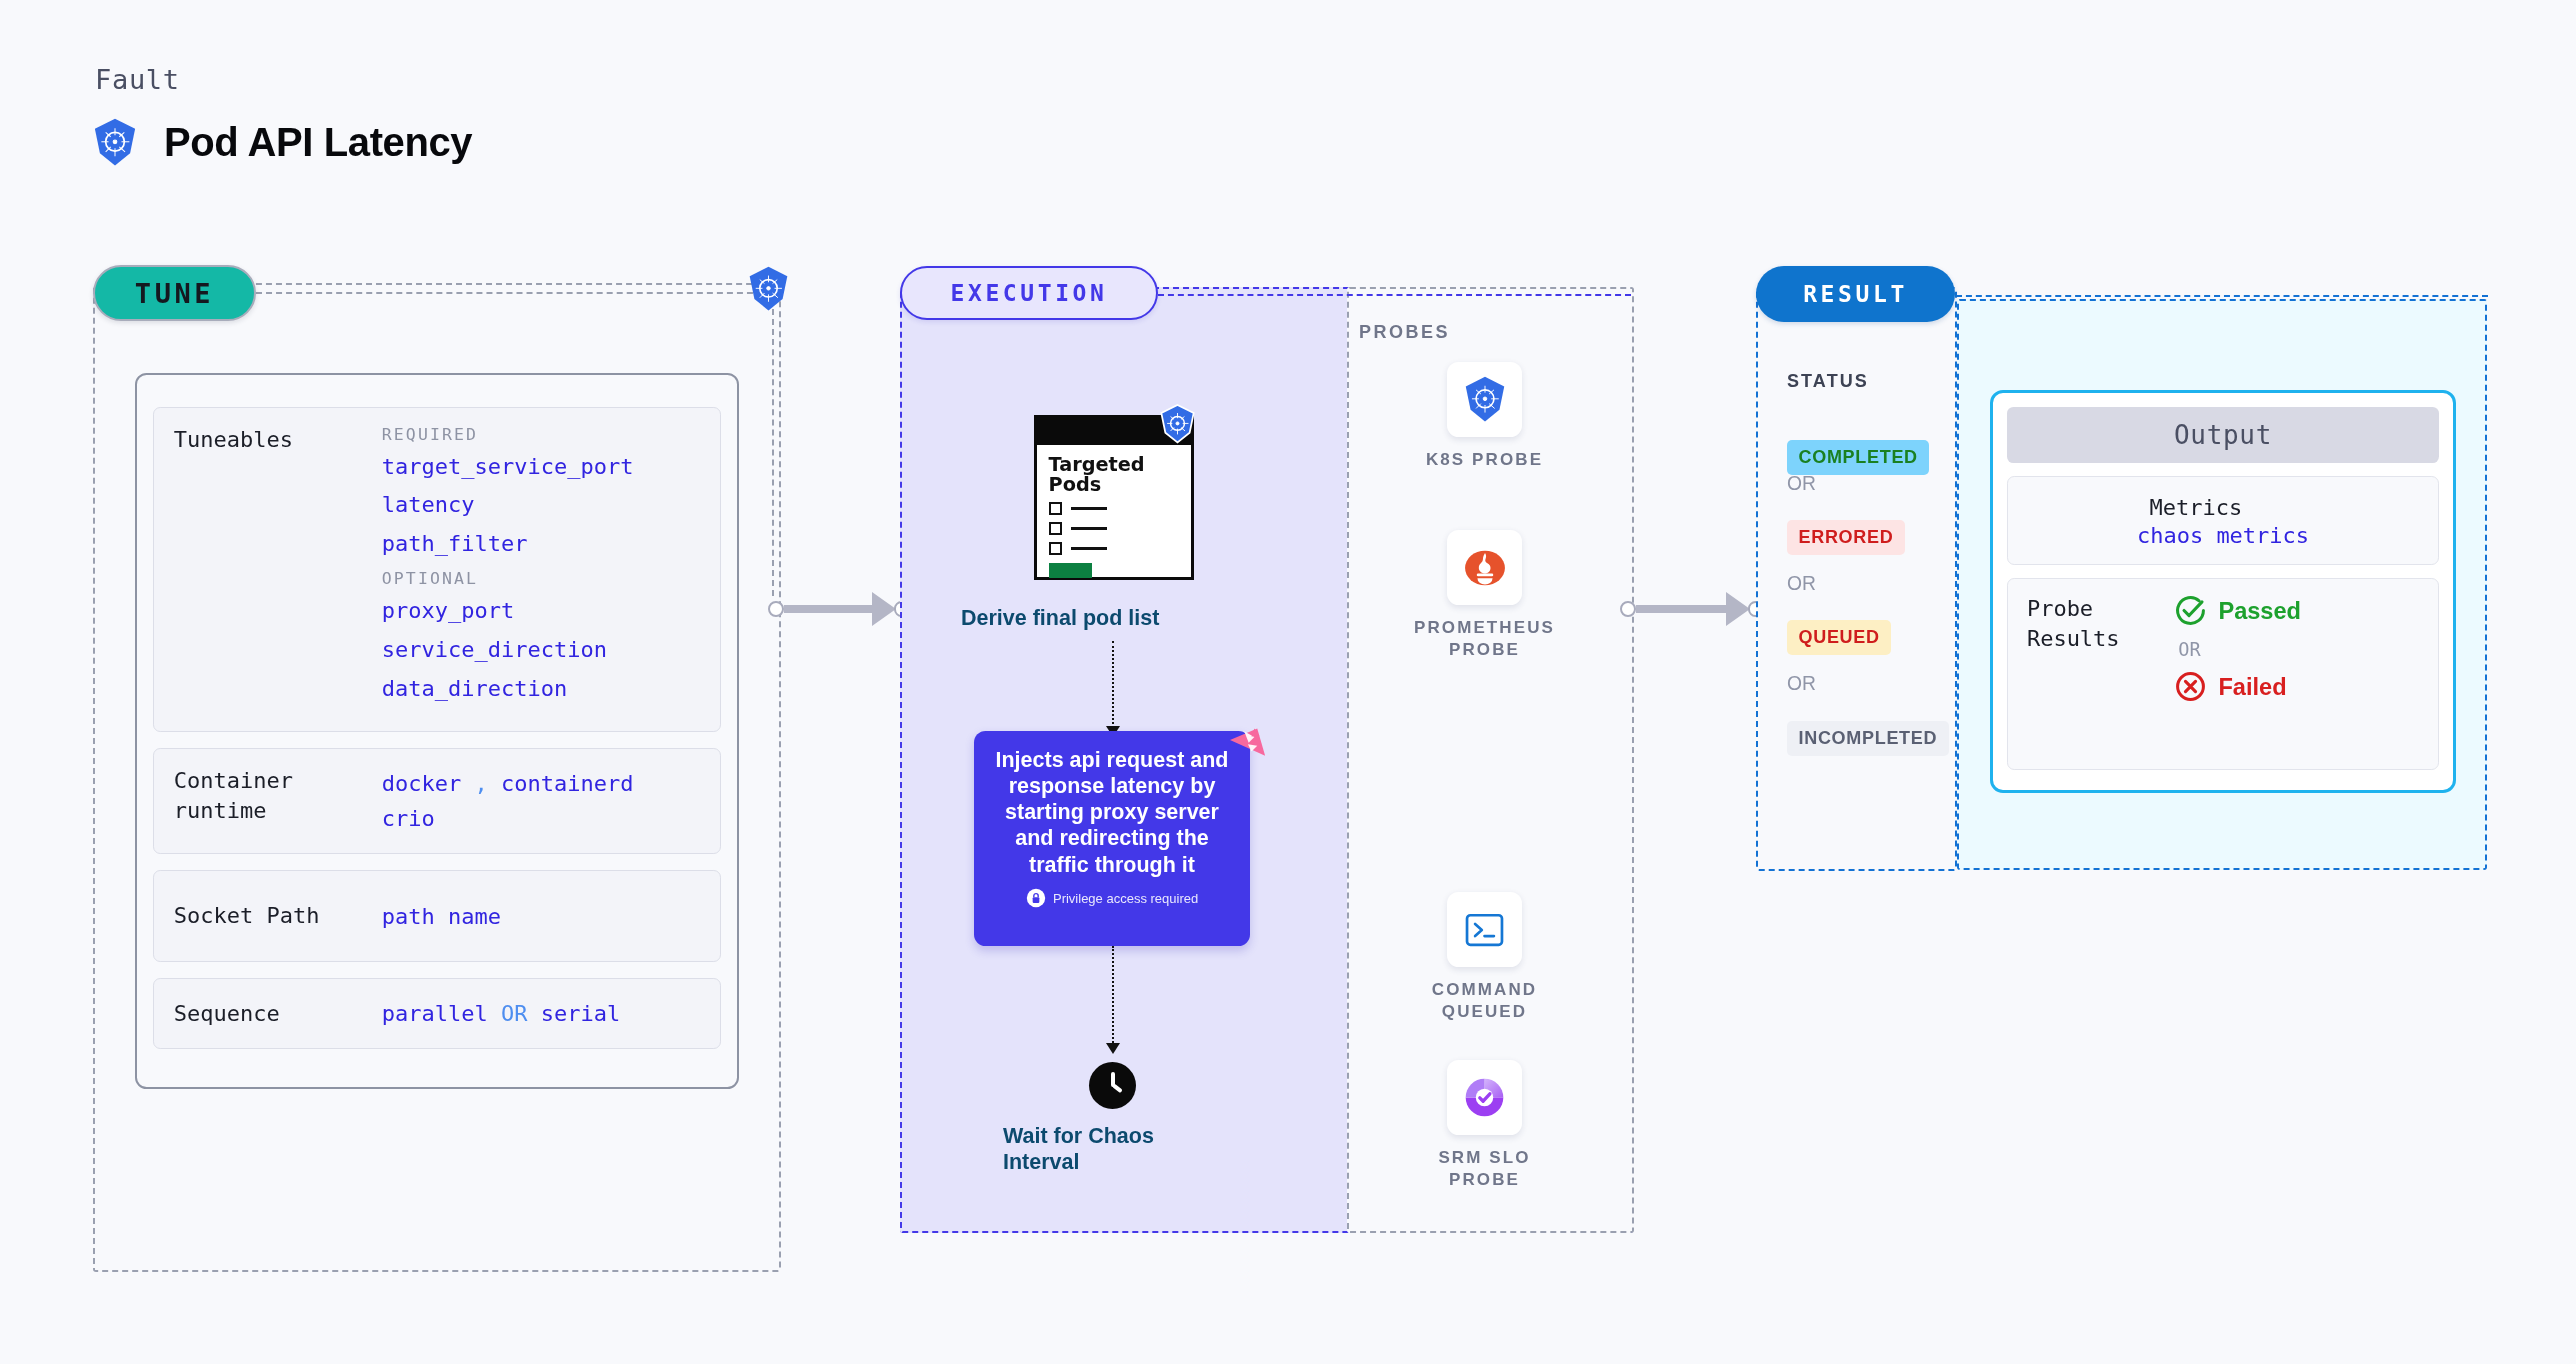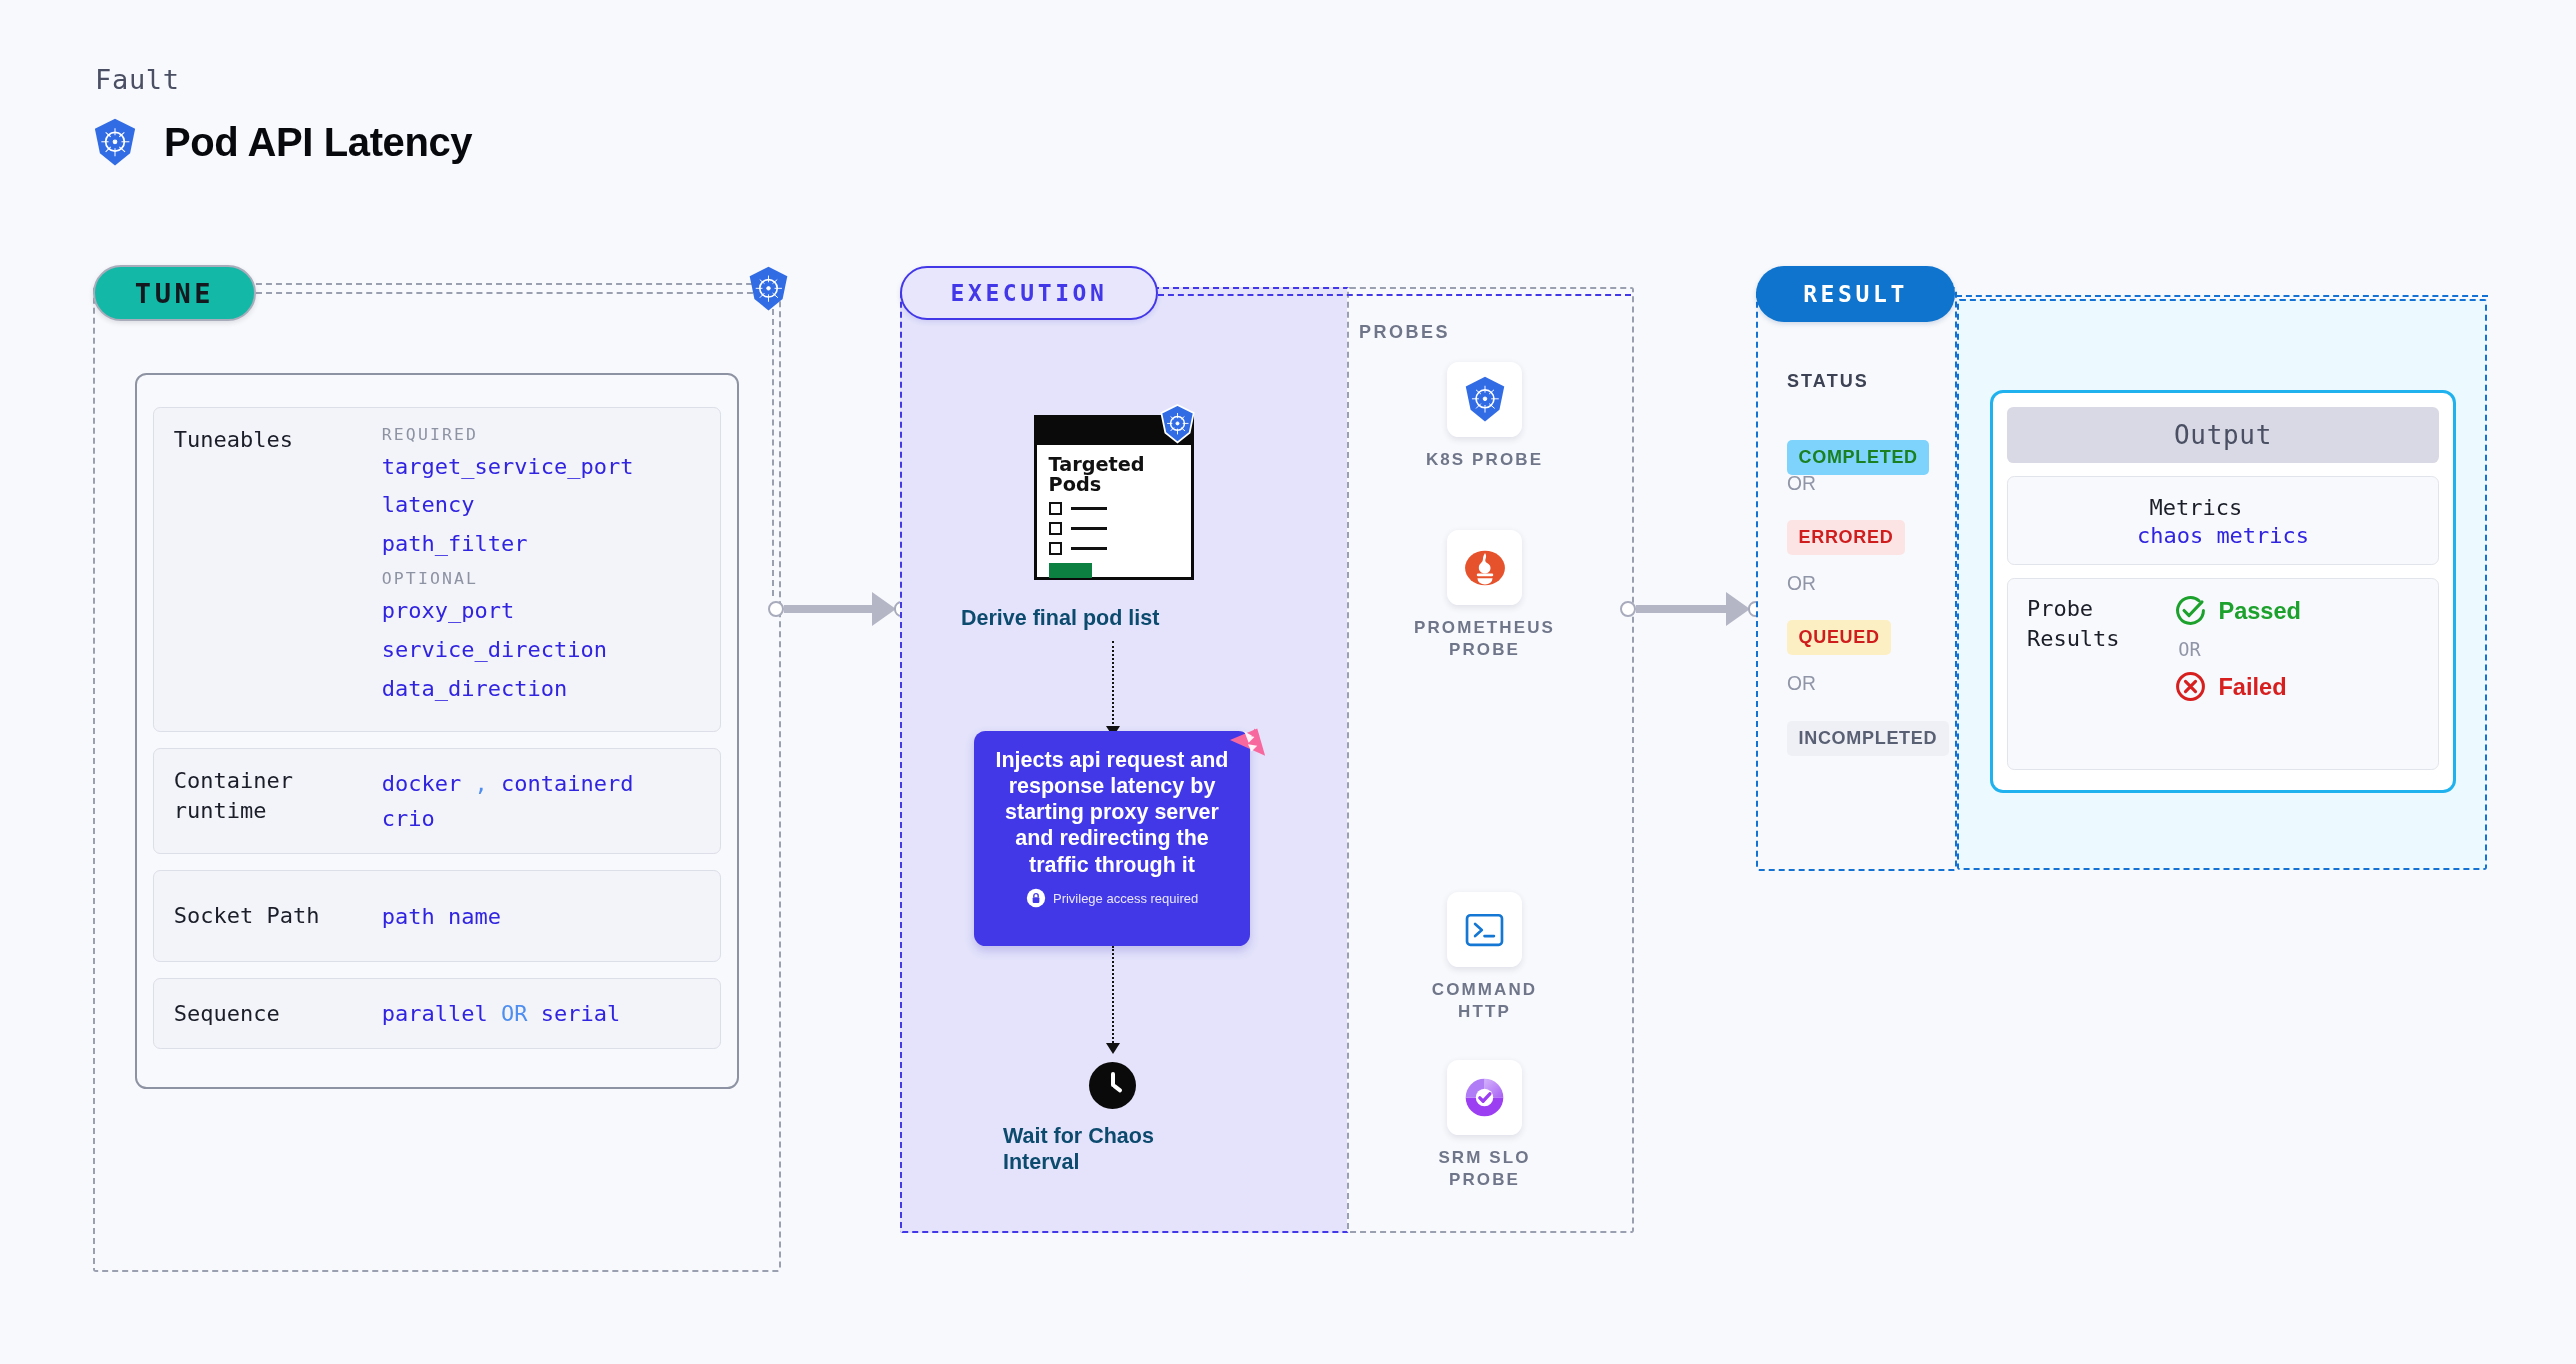--- a/index.html
+++ b/index.html
@@ -430,21 +430,21 @@
 
 
   <div class="probe" style="top:892px;">
     <div class="probe-icon">
       <svg width="43" height="40" viewBox="0 0 64 58">
         <rect x="6" y="7" width="52" height="44" rx="5" fill="none" stroke="#1577d4" stroke-width="4"></rect>
         <path d="M18 20 L28 29 L18 38" fill="none" stroke="#1577d4" stroke-width="4" stroke-linecap="round" stroke-linejoin="round"></path>
         <line x1="32" y1="38" x2="46" y2="38" stroke="#1577d4" stroke-width="4" stroke-linecap="round"></line>
       </svg>
     </div>
-    <div class="probe-name">COMMAND HTTP</div>
+    <div class="probe-name">COMMAND QUEUED</div>
   </div>
 
   <div class="probe" style="top:1060px;">
     <div class="probe-icon">
       <svg width="43" height="43" viewBox="0 0 64 64">
         <defs>
           <linearGradient id="slog" x1="0" y1="0" x2="1" y2="1">
             <stop offset="0" stop-color="#c59bfb"></stop>
               <stop offset="1" stop-color="#8b2bef"></stop>
           </linearGradient>

